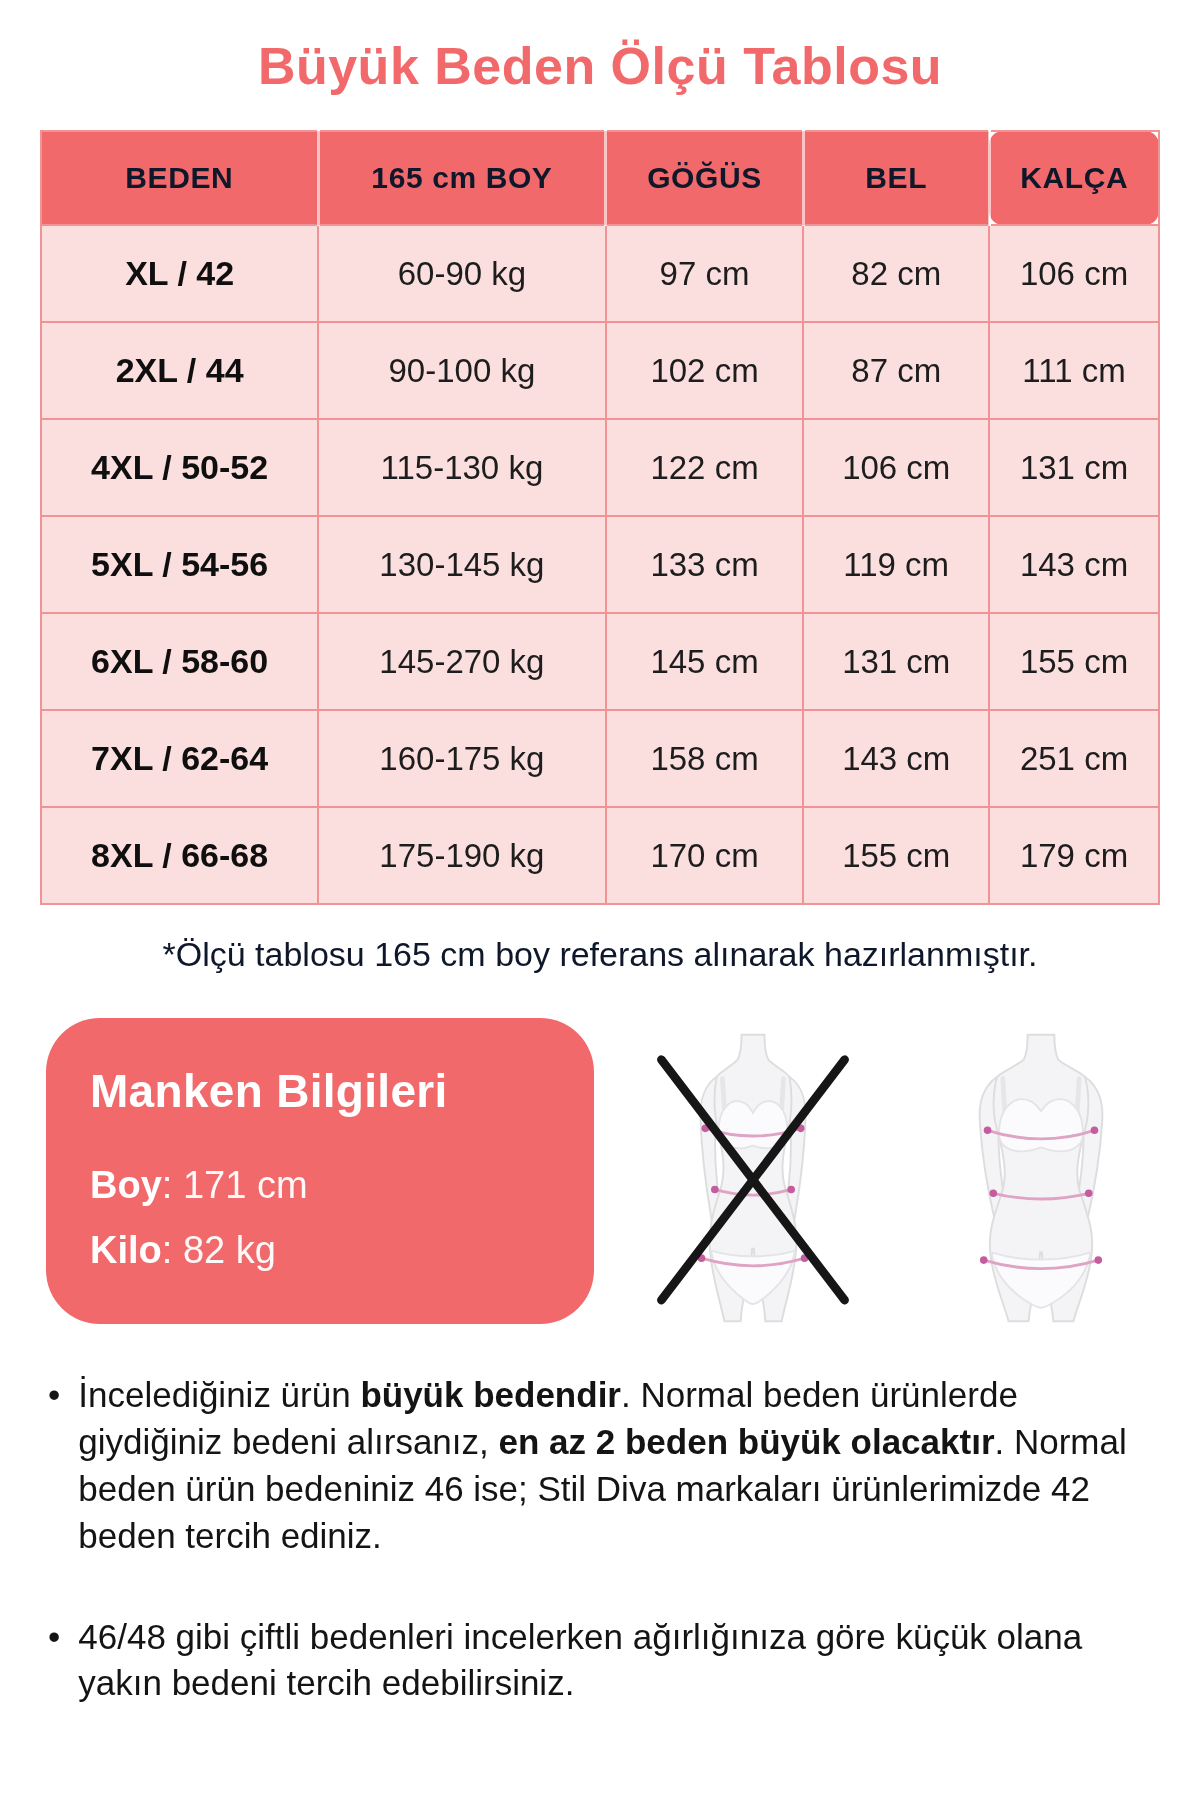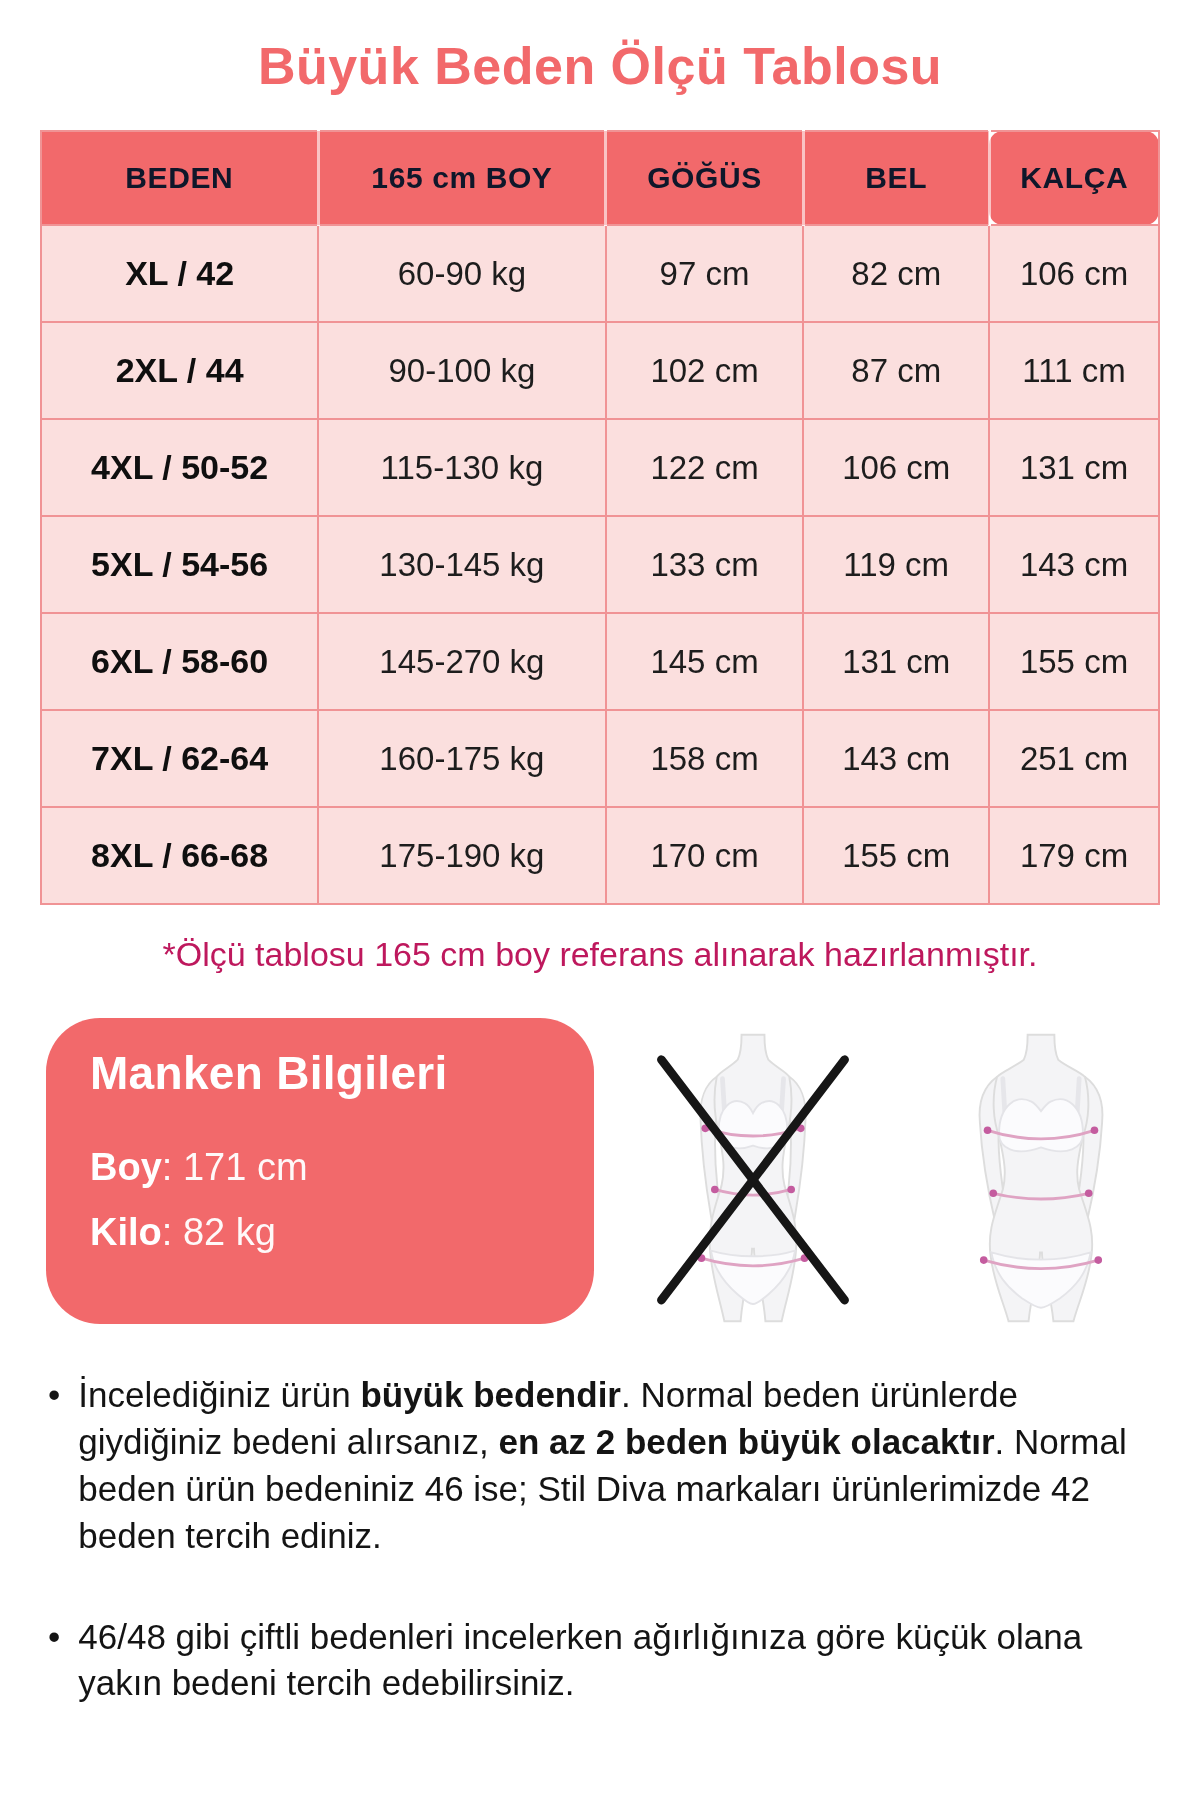--- a/index.html
+++ b/index.html
@@ -31,28 +31,28 @@
   table.size-table td{
     background:#FBDFDE;color:#1d1d1d;
     height:93px;font-size:33px;
     text-align:center;vertical-align:middle;
     border:2px solid #F09395;
   }
   table.size-table td.size-col{font-weight:700;color:#0f0f0f;font-size:34px;}
   
   .footnote{
     margin:30px 0 0 0;text-align:center;
-    font-size:34px;color:#be185d;
+    font-size:34px;color:#0f172a;
   }
   
   .info-row{display:flex;align-items:stretch;margin-top:44px;padding-left:6px;}
   .model-box{
     width:548px;box-sizing:border-box;
     background:#F2696B;border-radius:54px;
-    padding:28px 36px 42px 44px;
+    padding:46px 36px 42px 44px;
     color:#ffffff;
   }
   .model-box h2{margin:0 0 46px 0;font-size:46px;font-weight:800;letter-spacing:0.3px;}
   .model-field{font-size:38px;margin-top:22px;}
   .model-field .lbl{font-weight:700;}
   .model-field .val{font-weight:400;opacity:0.96;}
   .figures{margin-left:auto;display:flex;gap:78px;padding:14px 14px 0 0;}
   .figure{width:210px;height:292px;position:relative;}
   .figure svg{display:block;width:100%;height:100%;}
   

